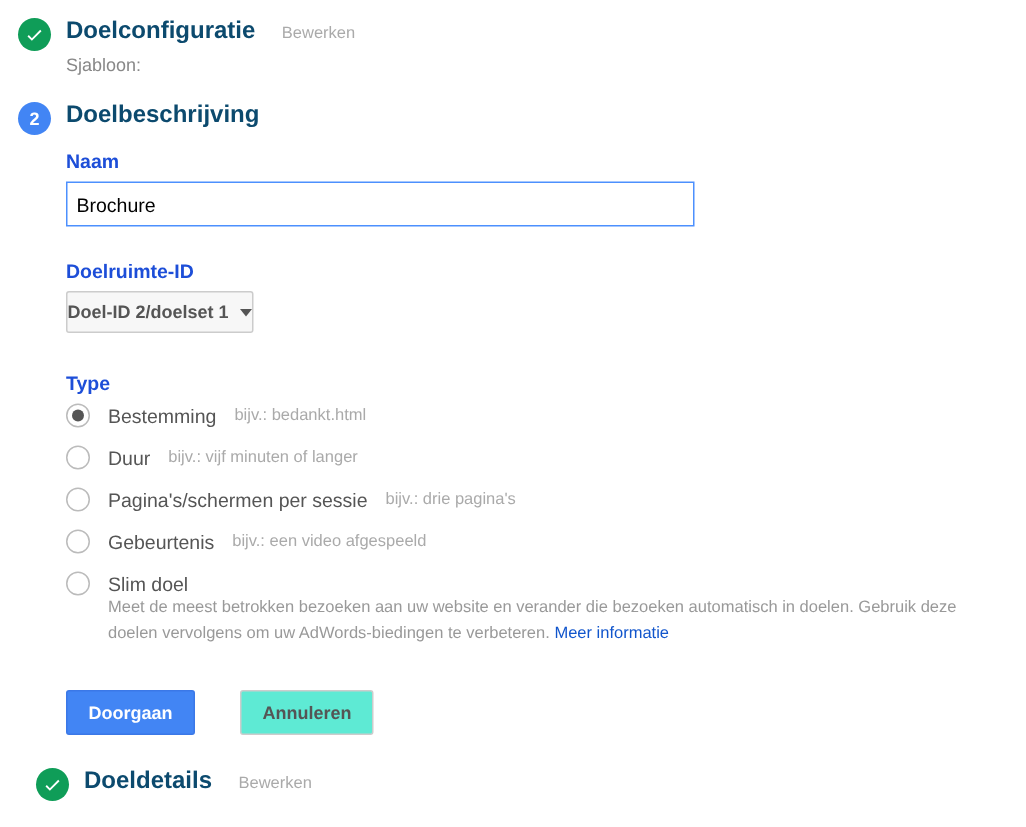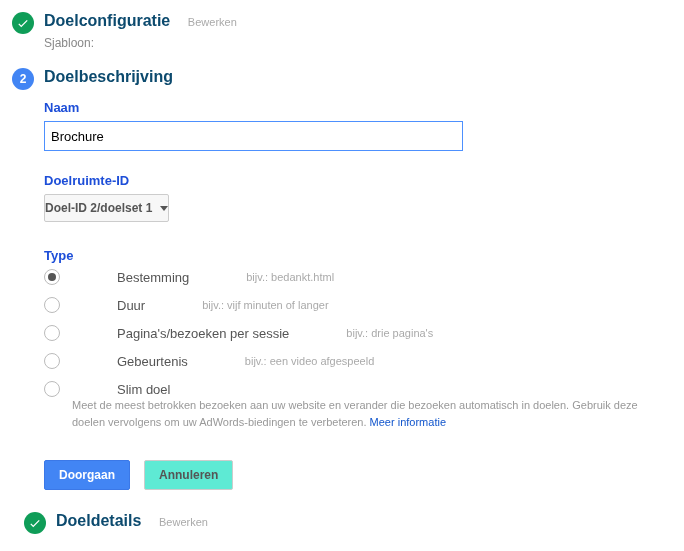--- a/index.html
+++ b/index.html
@@ -80,21 +80,20 @@
     margin-left: 8px;
     width: 0; height: 0;
     border-left: 4px solid transparent;
     border-right: 4px solid transparent;
     border-top: 5px solid #555;
   }
   .radio-row {
     display: flex;
     align-items: center;
     margin-bottom: 12px;
-    gap: 45px;
   }
   .radio-outline {
     width: 16px; height: 16px;
     border: 1px solid #bbb;
     border-radius: 50%;
     margin-right: 12px;
     position: relative;
     flex: 0 0 16px;
     cursor: pointer;
   }
@@ -124,21 +123,21 @@
     max-width: 600px;
   }
   .smart-desc a {
     color: #15c;
     text-decoration: none;
     cursor: pointer;
   }
   .button-row {
     margin-top: 30px;
     display: flex;
-    gap: 14px;
+    gap: 30px;
   }
   .btn {
     height: 30px;
     padding: 0 14px;
     font-size: 12px;
     font-weight: bold;
     border-radius: 2px;
     cursor: pointer;
     display: inline-flex;
     align-items: center;
@@ -199,21 +198,21 @@
       </div>
 
       <div class="radio-row">
         <span class="radio-outline"></span>
         <span class="radio-label">Duur</span>
         <span class="radio-hint">bijv.: vijf minuten of langer</span>
       </div>
 
       <div class="radio-row">
         <span class="radio-outline"></span>
-        <span class="radio-label">Pagina's/bezoeken per sessie</span>
+        <span class="radio-label">Pagina's/schermen per sessie</span>
         <span class="radio-hint">bijv.: drie pagina's</span>
       </div>
 
       <div class="radio-row">
         <span class="radio-outline"></span>
         <span class="radio-label">Gebeurtenis</span>
         <span class="radio-hint">bijv.: een video afgespeeld</span>
       </div>
 
       <div class="radio-row" style="margin-bottom:6px;">

